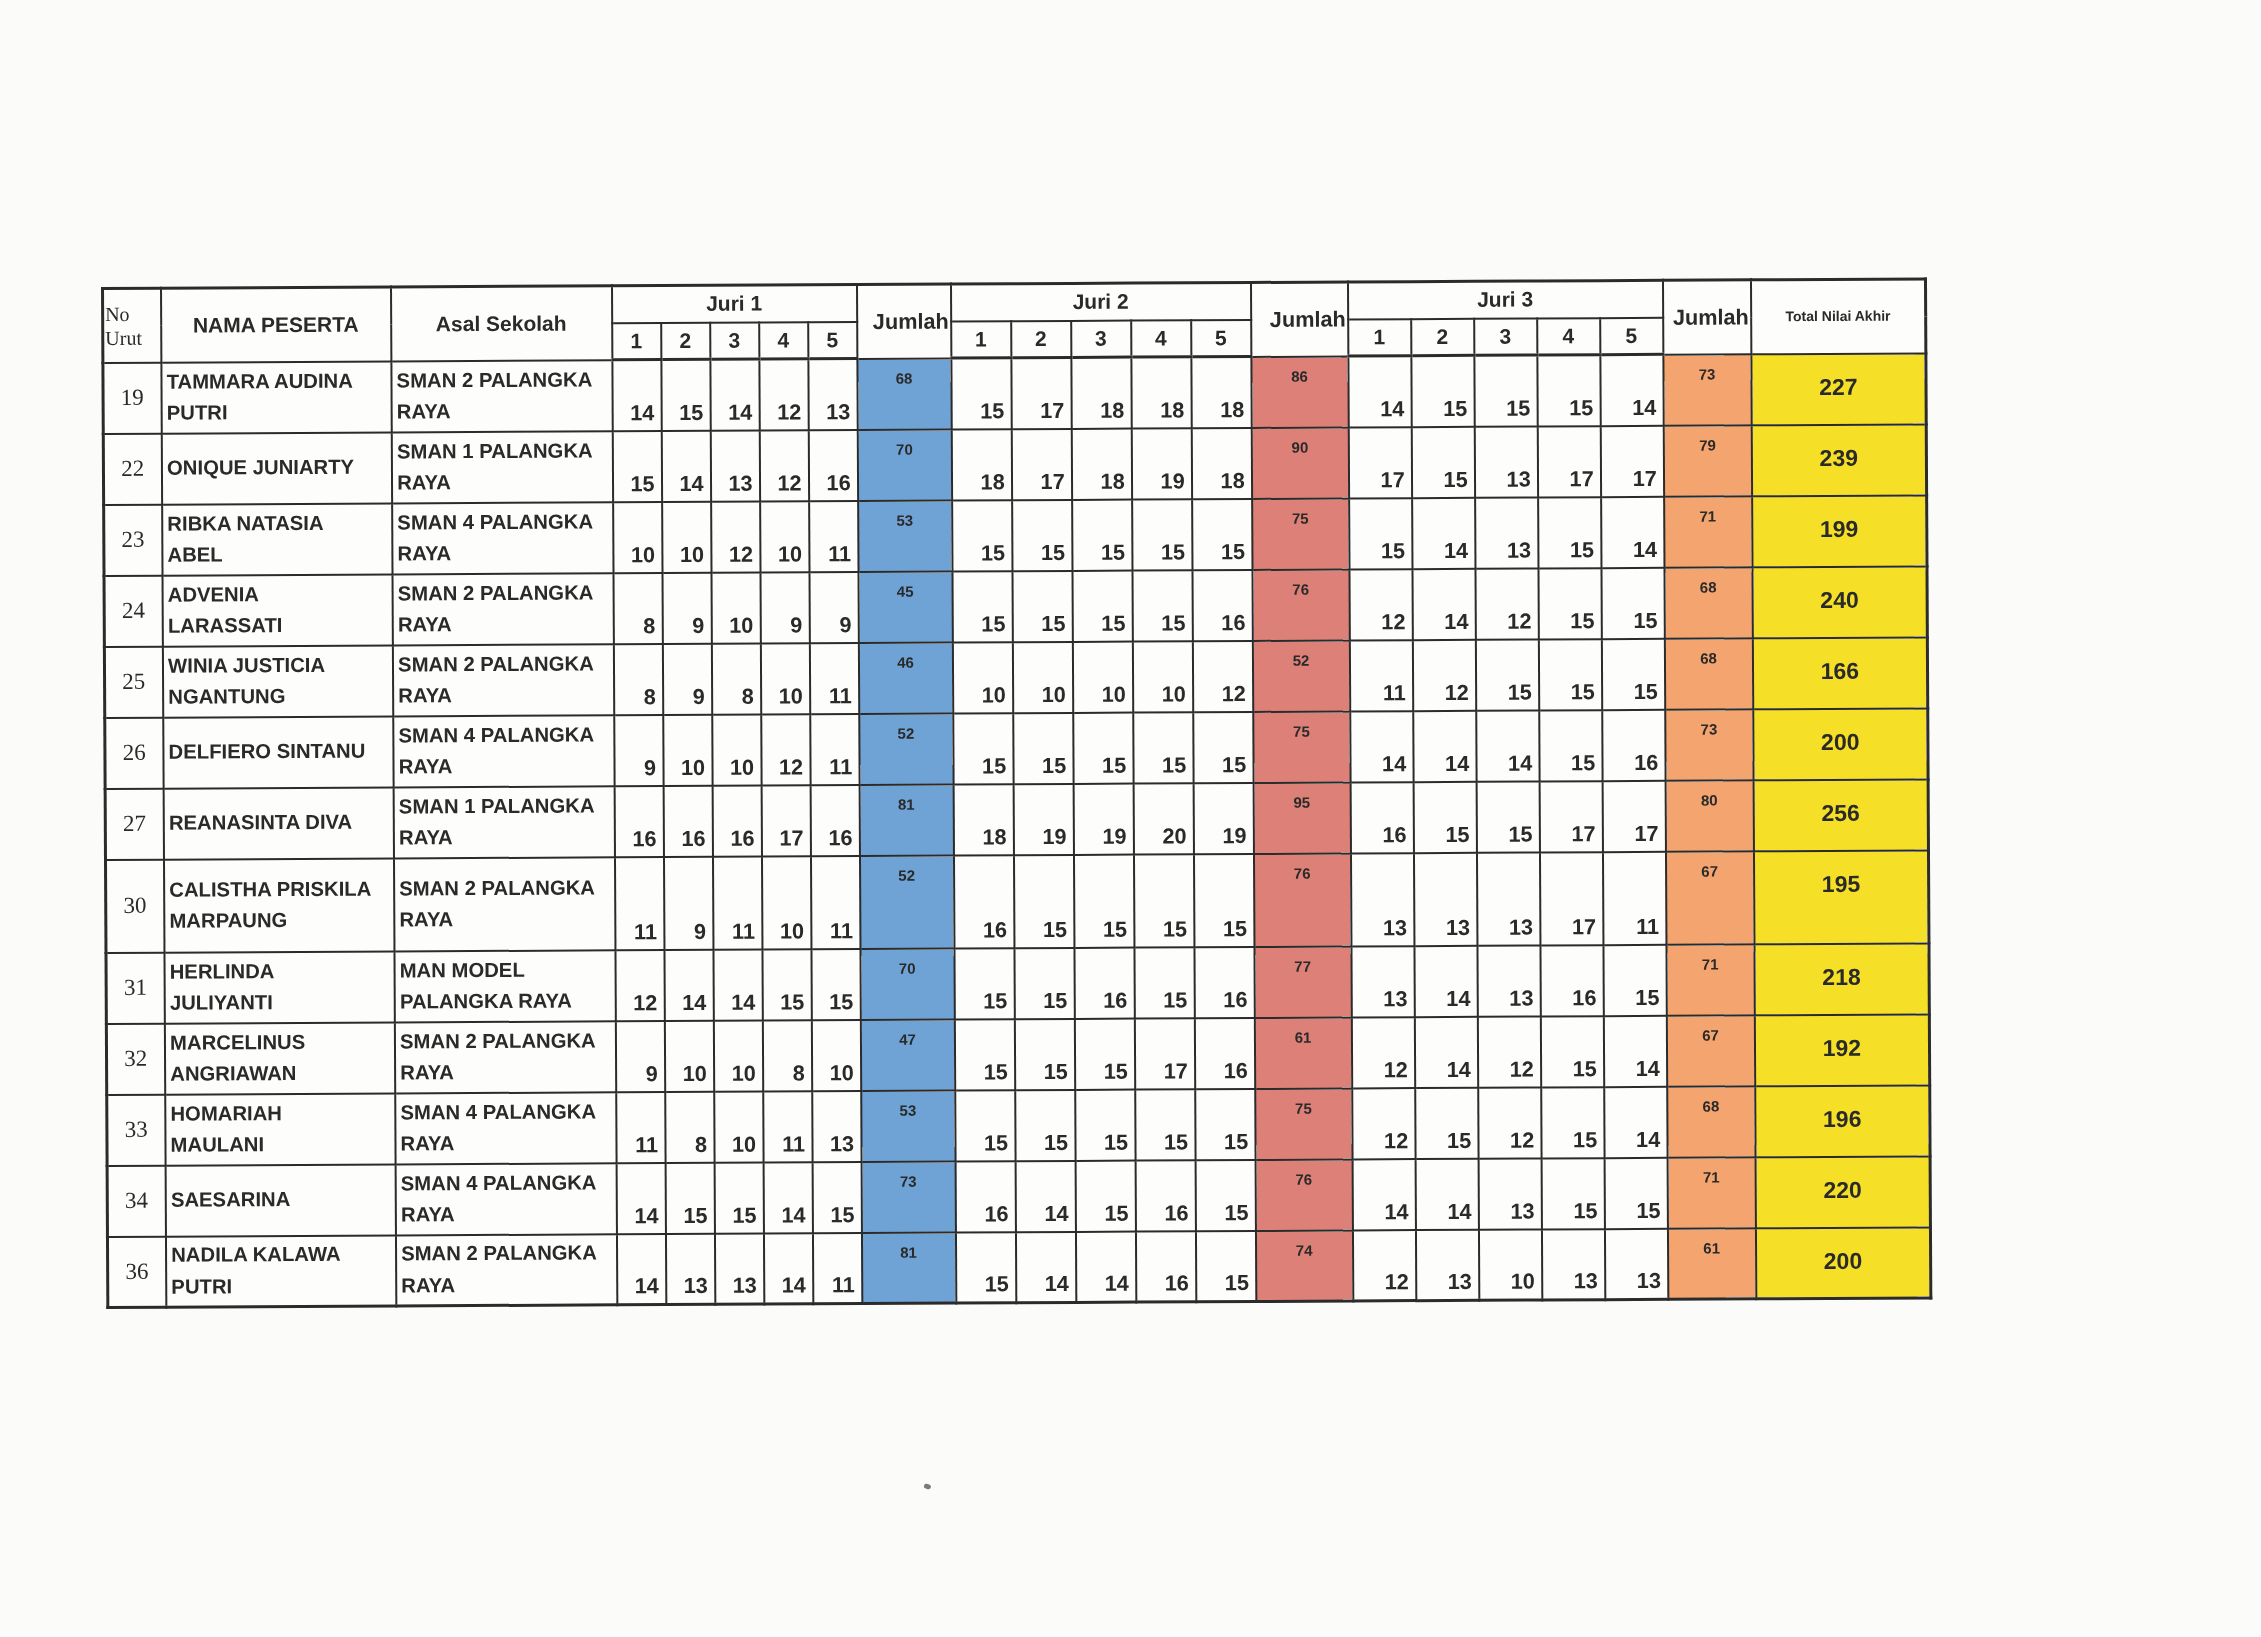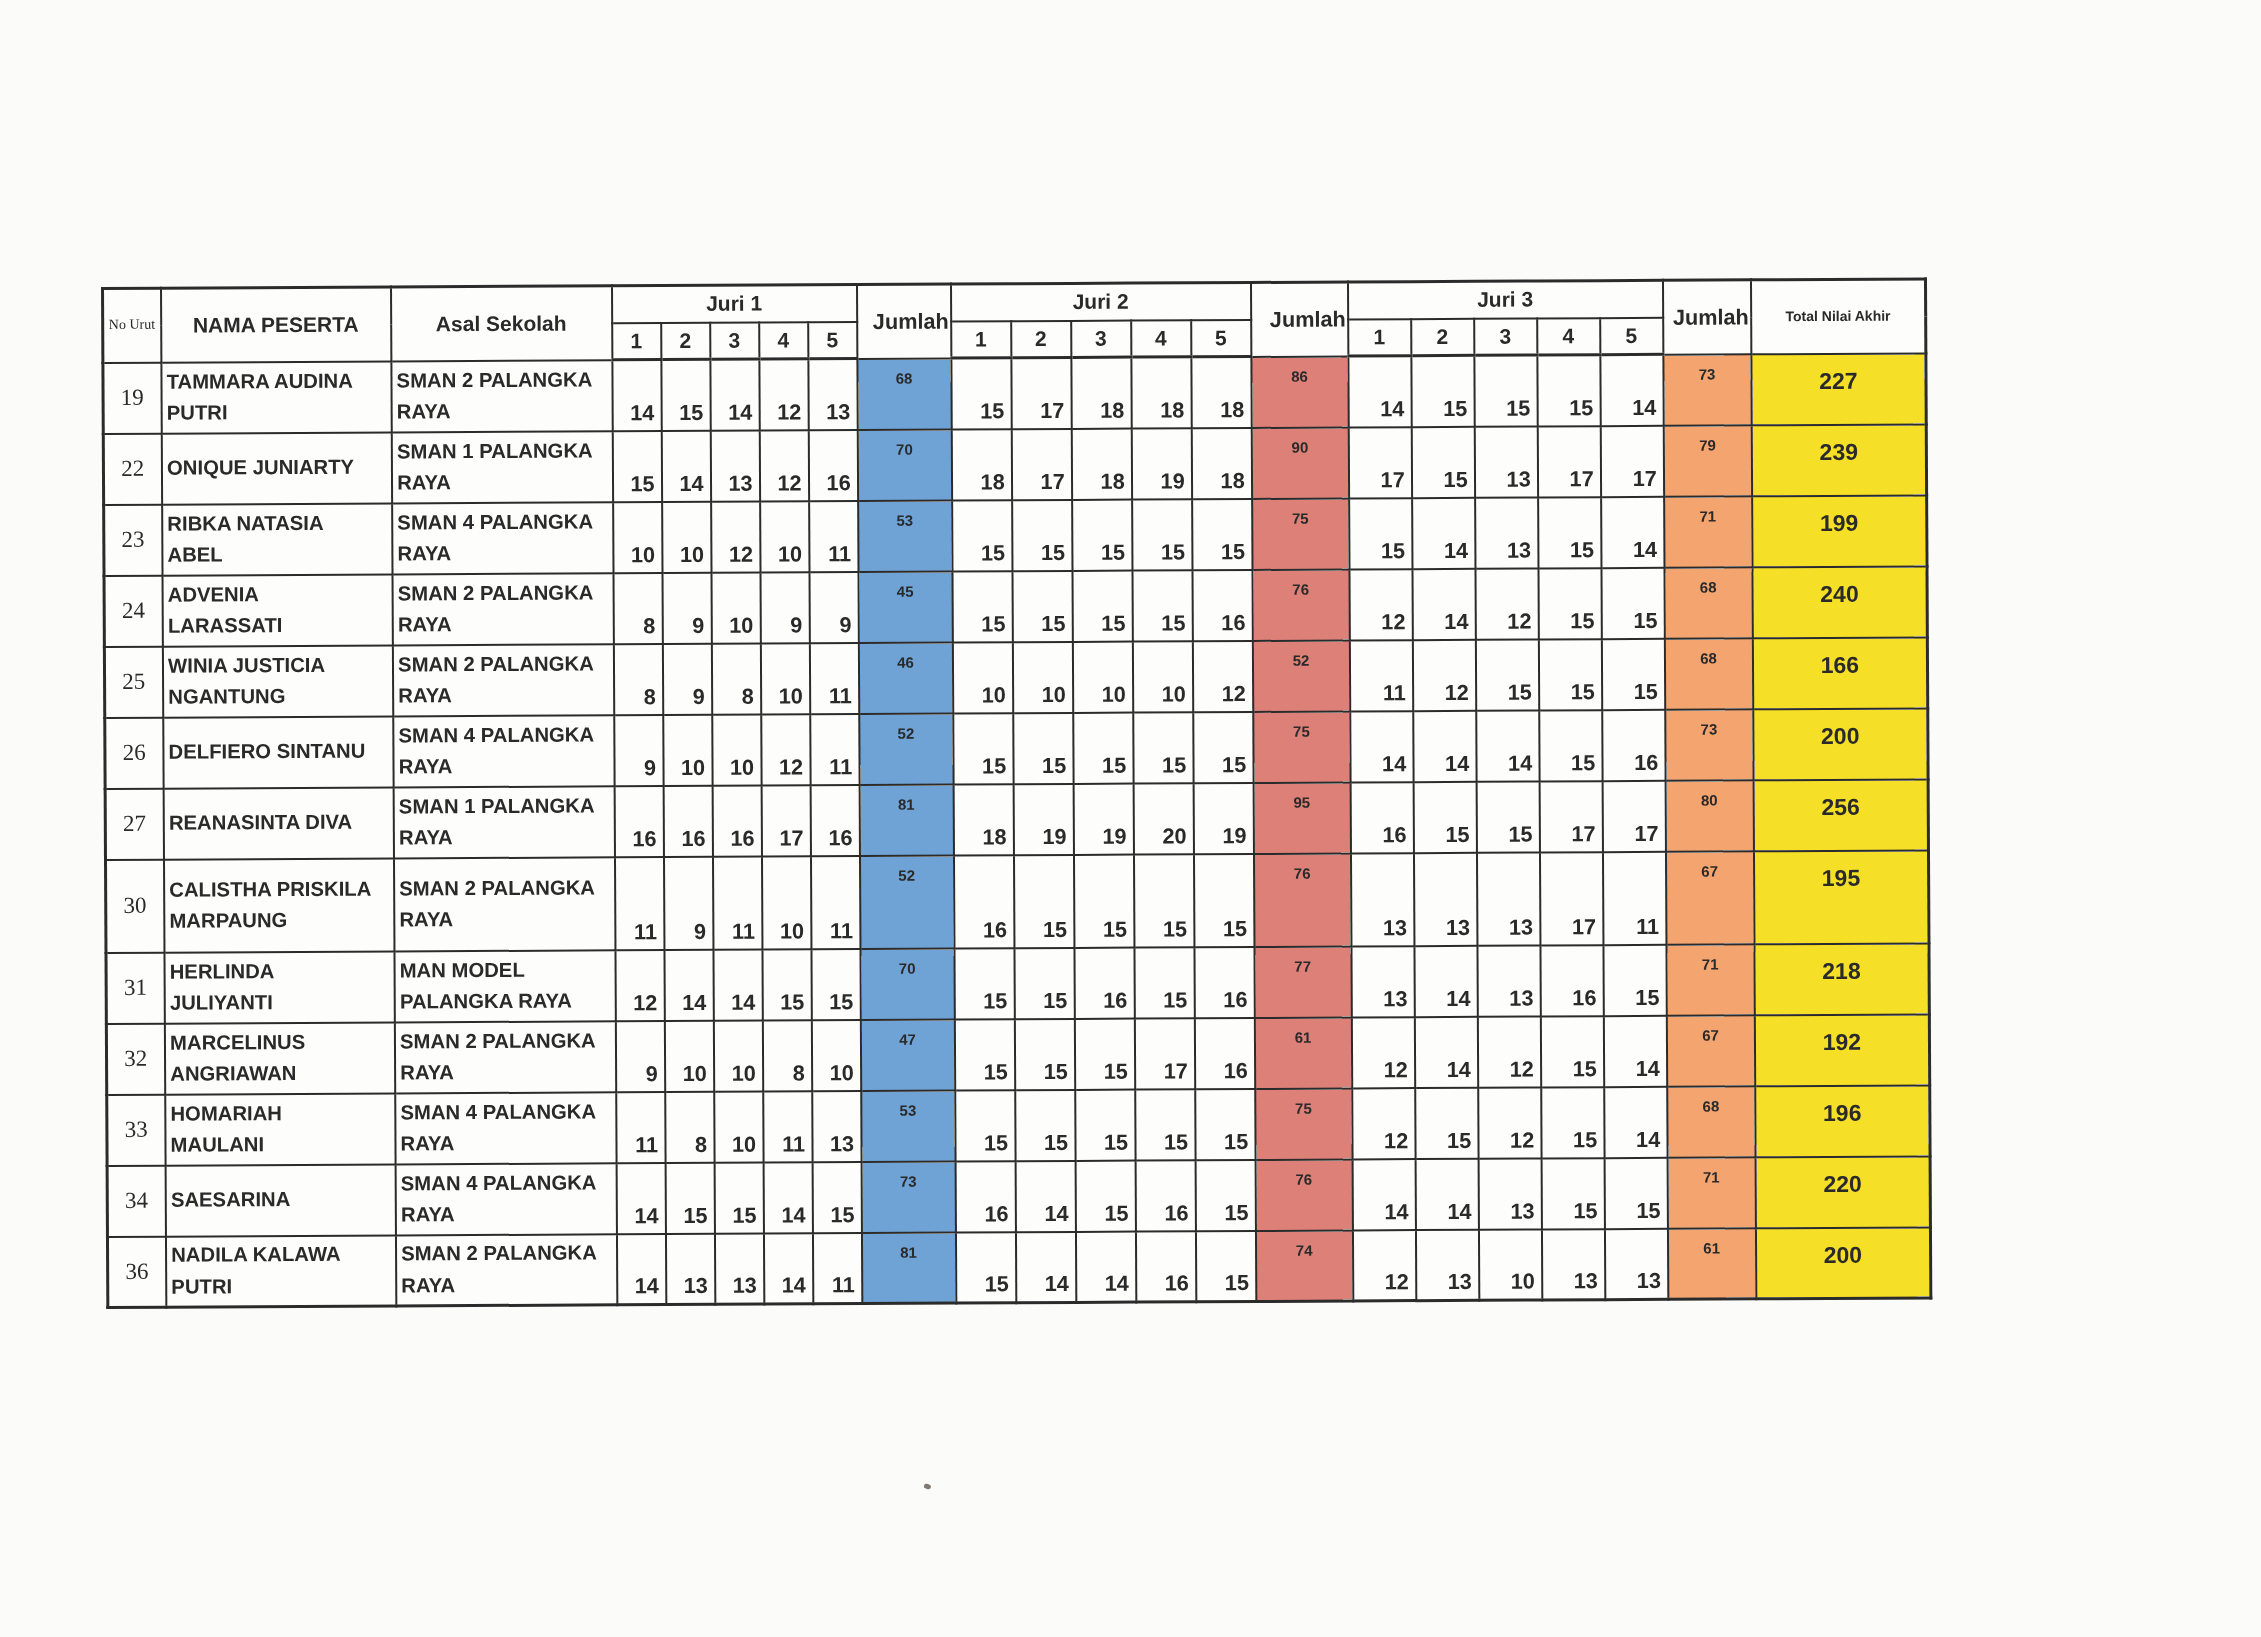--- a/index.html
+++ b/index.html
@@ -26,21 +26,21 @@
   table.score td{border-top-width:2.6px;border-bottom-width:2.6px;}
   thead tr.subhead th{border-bottom-width:3.9px;}
   thead tr.groups{height:37px;}
   thead tr.subhead{height:37px;}
   tbody tr{height:71px;}
   tbody tr.tall{height:93px;}
 
   th{font-weight:bold;background:#fdfdfc;}
   .h-no{
     font-family:"Liberation Serif", serif;font-weight:normal;
-    font-size:14px;line-height:1.2;text-align:center;vertical-align:middle;
+    font-size:20px;line-height:1.2;text-align:left;vertical-align:middle;
   }
   .h-name,.h-school{font-size:21px;text-align:center;vertical-align:middle;}
   .h-juri{font-size:21px;font-weight:600;text-align:center;vertical-align:middle;}
   .h-sub{font-size:21px;text-align:center;vertical-align:middle;}
   .h-jumlah{font-size:21.7px;text-align:right;vertical-align:middle;}
   .h-total{font-size:14px;line-height:1.35;text-align:center;vertical-align:middle;}
 
   td.no{
     font-family:"Liberation Serif", serif;font-size:23px;
     text-align:center;vertical-align:middle;
@@ -55,21 +55,21 @@
   }
   td.jsum{
     font-size:15px;font-weight:bold;text-align:center;vertical-align:top;
     padding-top:10.5px;
   }
   td.jsum.j1{background:var(--blue,#6FA3D6);}
   td.jsum.j2{background:var(--red,#DC8078);}
   td.jsum.j3{background:var(--orange,#F4A46E);}
   td.total{
     font-size:23px;font-weight:bold;text-align:center;vertical-align:top;
-    padding-top:13px;background:var(--yellow,#F6E027);
+    padding-top:19px;background:var(--yellow,#F6E027);
   }
   .speck{
     position:absolute;left:924px;top:1484px;width:6.6px;height:4.6px;
     background:#6b6259;border-radius:50%;opacity:.85;transform:rotate(18deg);
   }
 </style>
 </head>
 <body>
 
 <div class="sheet">

